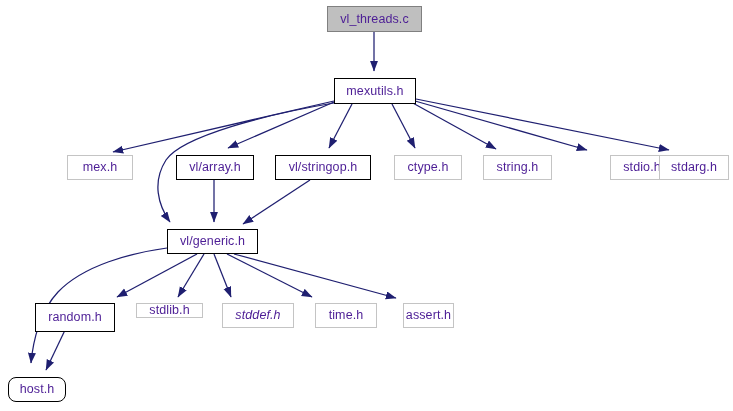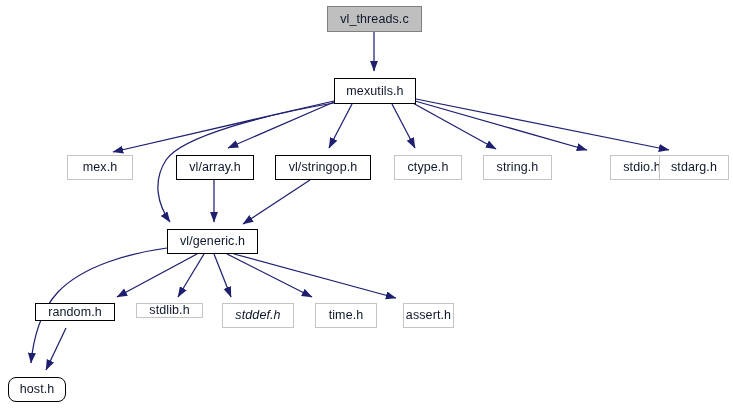--- a/index.html
+++ b/index.html
@@ -21,21 +21,21 @@
   .node{
     position:absolute;
     box-sizing:border-box;
     display:flex;
     align-items:center;
     justify-content:center;
     background:#ffffff;
     white-space:nowrap;
     font-size:12.5px;
     line-height:1;
-    color:#0f172a;
+    color:#4c1d95;
     letter-spacing:0.1px;
   }
   
   .node.root{
     background:#bfbfbf;
     border:1px solid #808080;
   }
   
   .node.project{
     border:1.6px solid #000000;
@@ -102,21 +102,21 @@
       </div>
       <div class="node system" style="left: 574px; top: 155px; width: 64px; height: 25px; margin-left: 36px;">
         <span>stdio.h</span>
       </div>
       <div class="node system" style="left: 659px; top: 155px; width: 70px; height: 25px;">
         <span>stdarg.h</span>
       </div>
       <div class="node project" style="left: 167px; top: 229px; width: 91px; height: 25px;">
         <span>vl/generic.h</span>
       </div>
-      <div class="node project" style="left: 35px; top: 303px; width: 80px; height: 18px;">
+      <div class="node project" style="left: 35px; top: 303px; width: 80px; height: 29px;">
         <span>random.h</span>
       </div>
       <div class="node system" style="left: 136px; top: 303px; width: 67px; height: 15px;">
         <span>stdlib.h</span>
       </div>
       <div class="node system" style="left: 222px; top: 303px; width: 72px; height: 25px; font-style: italic;">
         <span>stddef.h</span>
       </div>
       <div class="node system" style="left: 315px; top: 303px; width: 62px; height: 25px;">
         <span>time.h</span>

